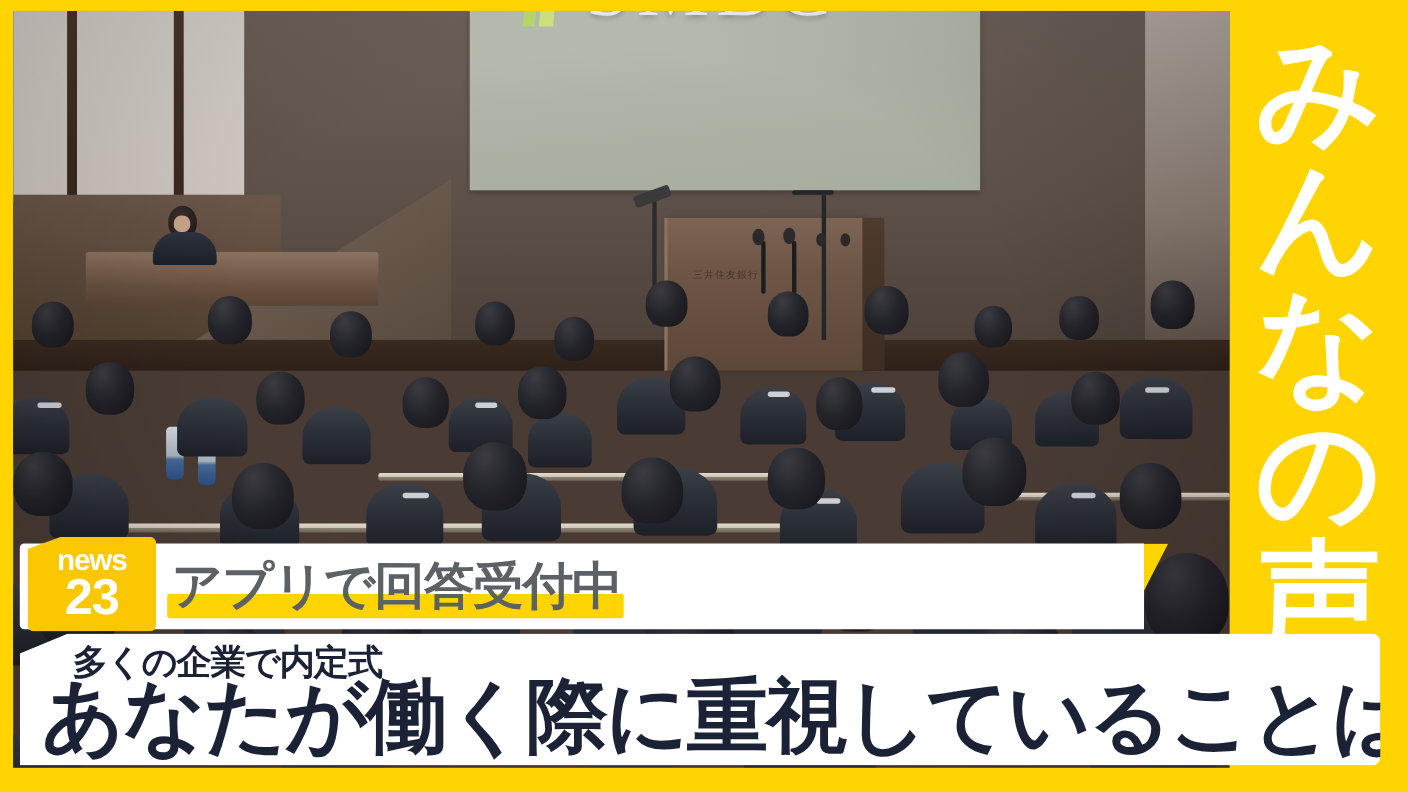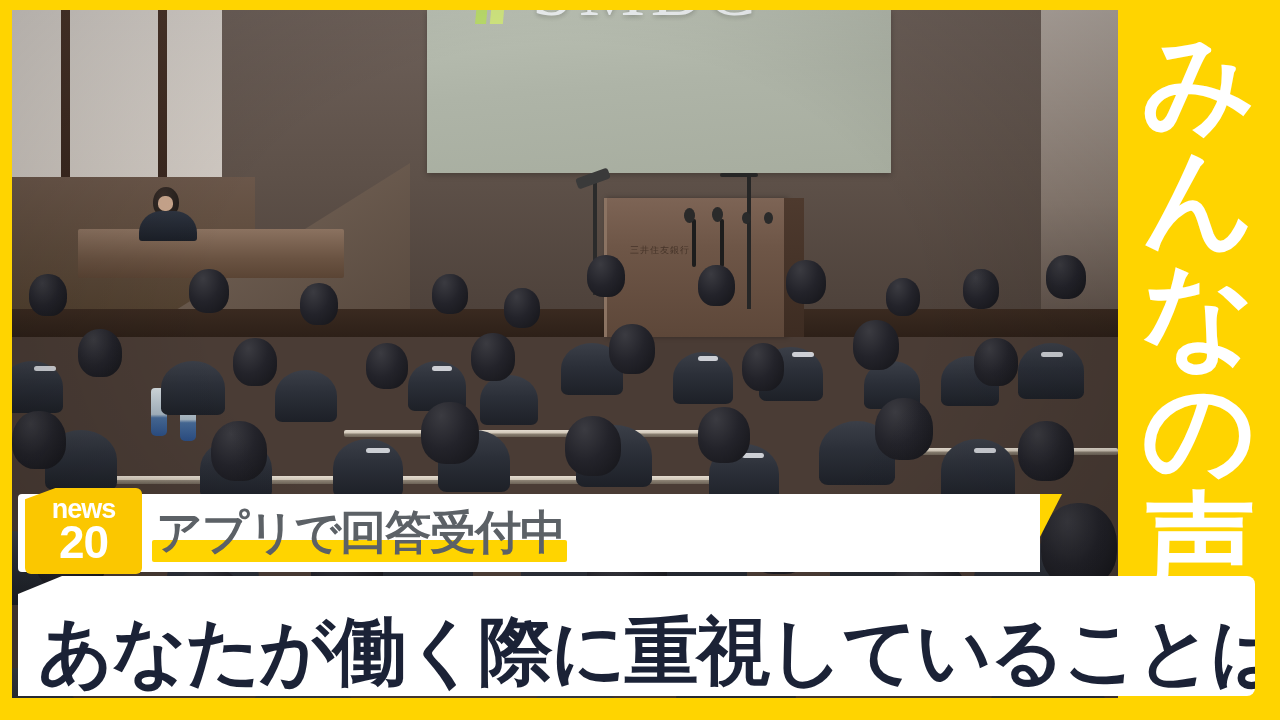--- a/index.html
+++ b/index.html
@@ -465,28 +465,29 @@
     <span class="ch">声</span>
   </div>
 
   <div id="lower">
 
     <div id="bar1-tail"></div>
 
     <div id="bar1">
       <div id="logo23">
         <span class="l-news">news</span>
-        <span class="l-23">20</span>
+        <span class="l-23">23</span>
       </div>
       <div id="bar1-text">
         <span class="hl"></span>
         <span class="t-main">アプリで回答受付中</span>
       </div>
     </div>
 
     <div id="bar2">
+      <span class="kicker">多くの企業で内定式</span>
       <span class="headline">あなたが働く際に重視していることは?</span>
     </div>
 
     <div id="bottom-strip"></div>
   </div>
 
 </div>
 
 </body></html>

